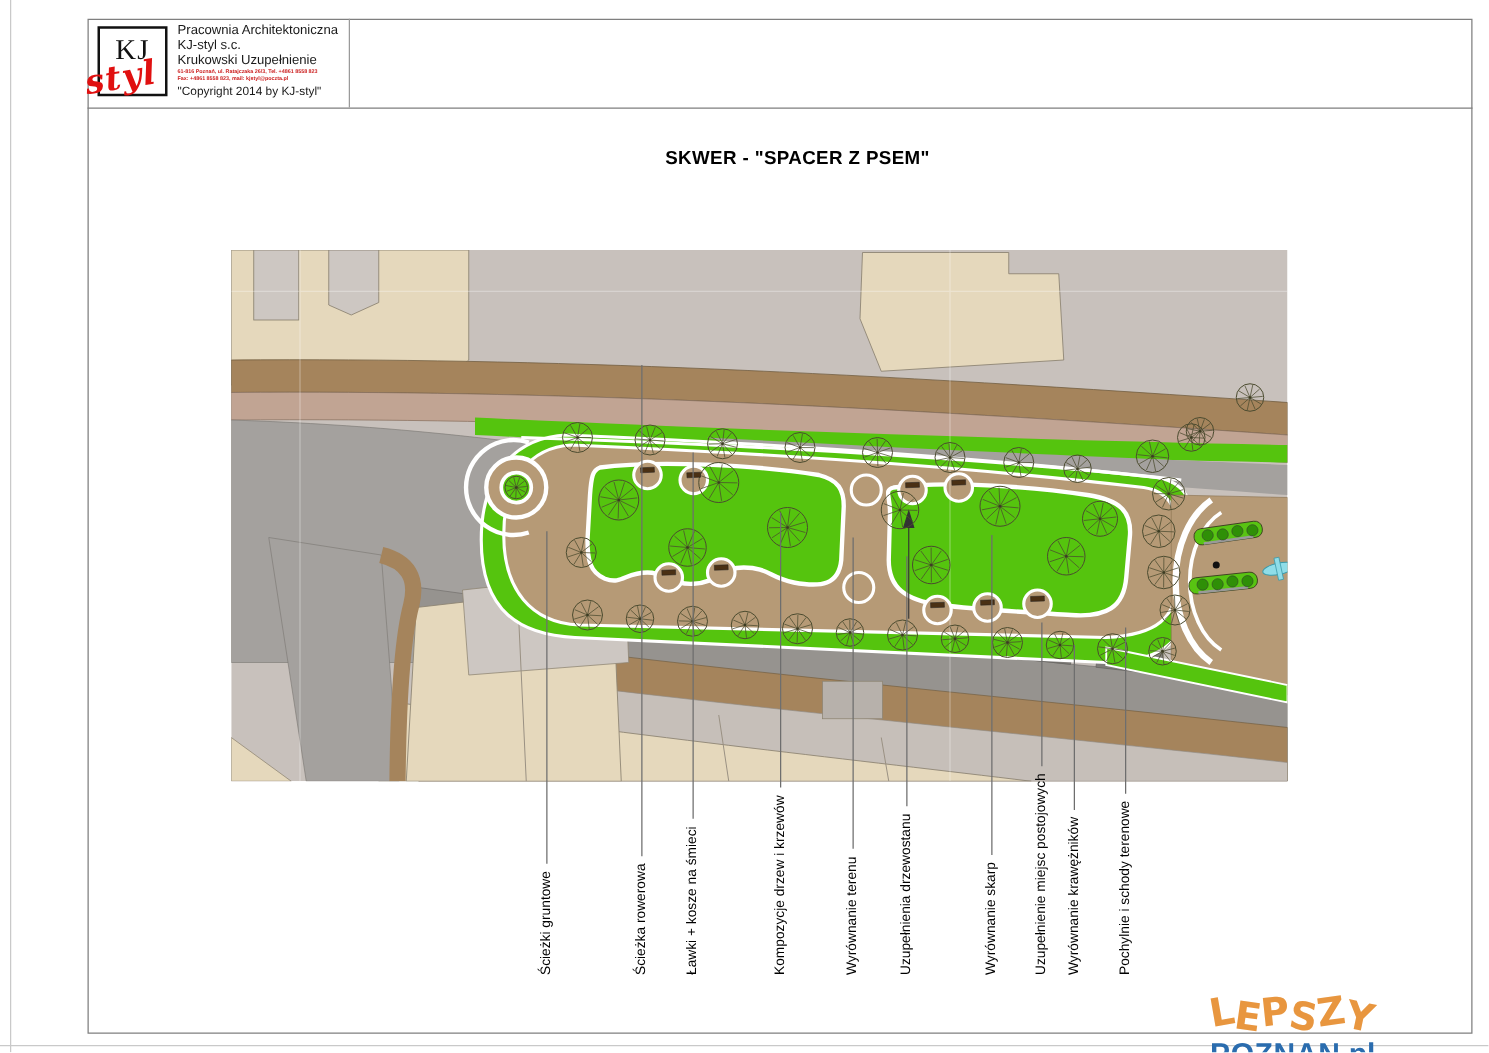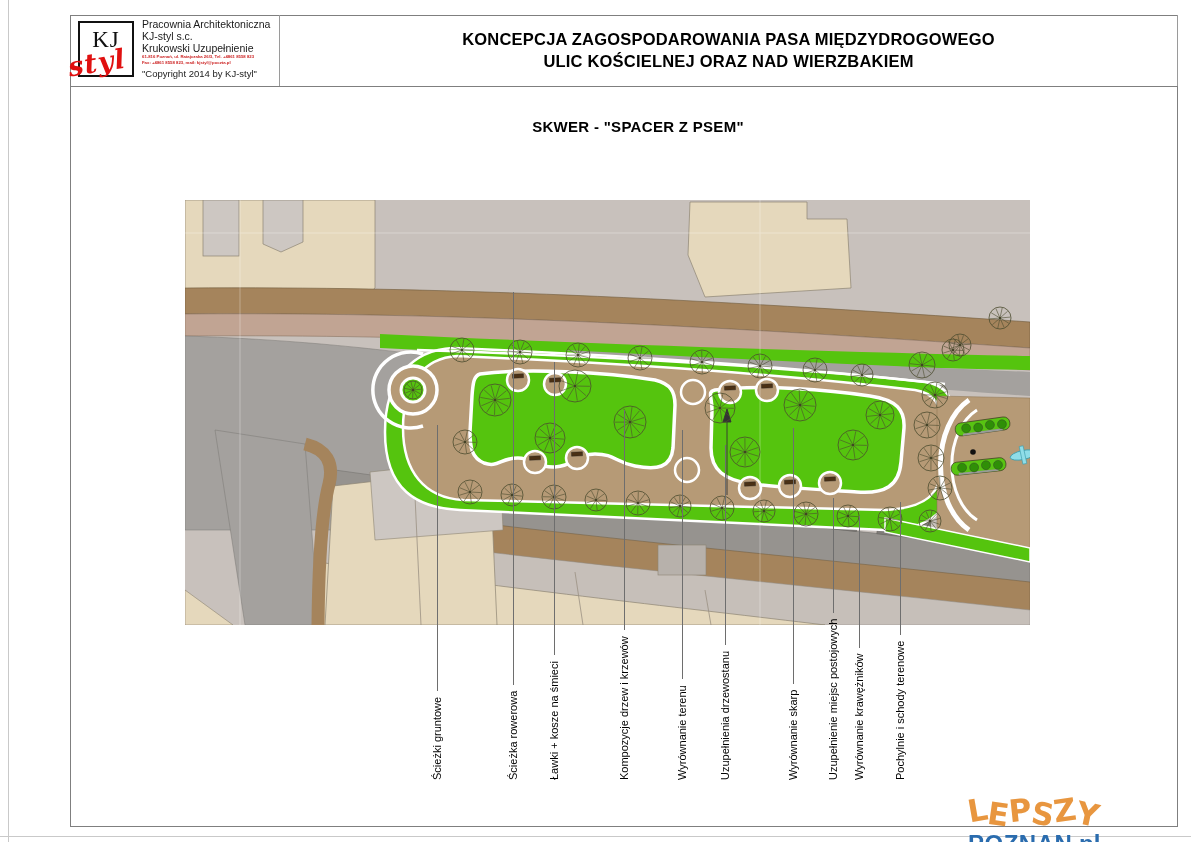--- a/index.html
+++ b/index.html
@@ -51,24 +51,20 @@
       </div>
       <div id="firm-info">
         <div class="firm-line">Pracownia Architektoniczna</div>
         <div class="firm-line">KJ-styl s.c.</div>
         <div class="firm-line">Krukowski Uzupełnienie</div>
         <div class="firm-addr">61-816 Poznań, ul. Ratajczaka 26/3, Tel. +4861 8558 823</div>
         <div class="firm-addr">Fax: +4861 8558 823, mail: kjstyl@poczta.pl</div>
         <div class="firm-copy">"Copyright 2014 by KJ-styl"</div>
       </div>
     </div>
-    <div id="title-cell">
-      <div class="main-title">KONCEPCJA ZAGOSPODAROWANIA PASA MIĘDZYDROGOWEGO</div>
-      <div class="main-title">ULIC KOŚCIELNEJ ORAZ NAD WIERZBAKIEM</div>
-    </div>
   </div>
 
   <div id="subtitle">SKWER - "SPACER Z PSEM"</div>
 
   <svg id="plan" viewBox="0 0 845 425" xmlns="http://www.w3.org/2000/svg">
 
     <rect x="0" y="0" width="845" height="425" fill="#c8c1bc"></rect>
 
     <g>
       <path d="M0,0 L190,0 L190,88 L155,120 L118,131 L0,108 Z" fill="#e5d8bc" stroke="#8d8472" stroke-width="0.7"></path>

